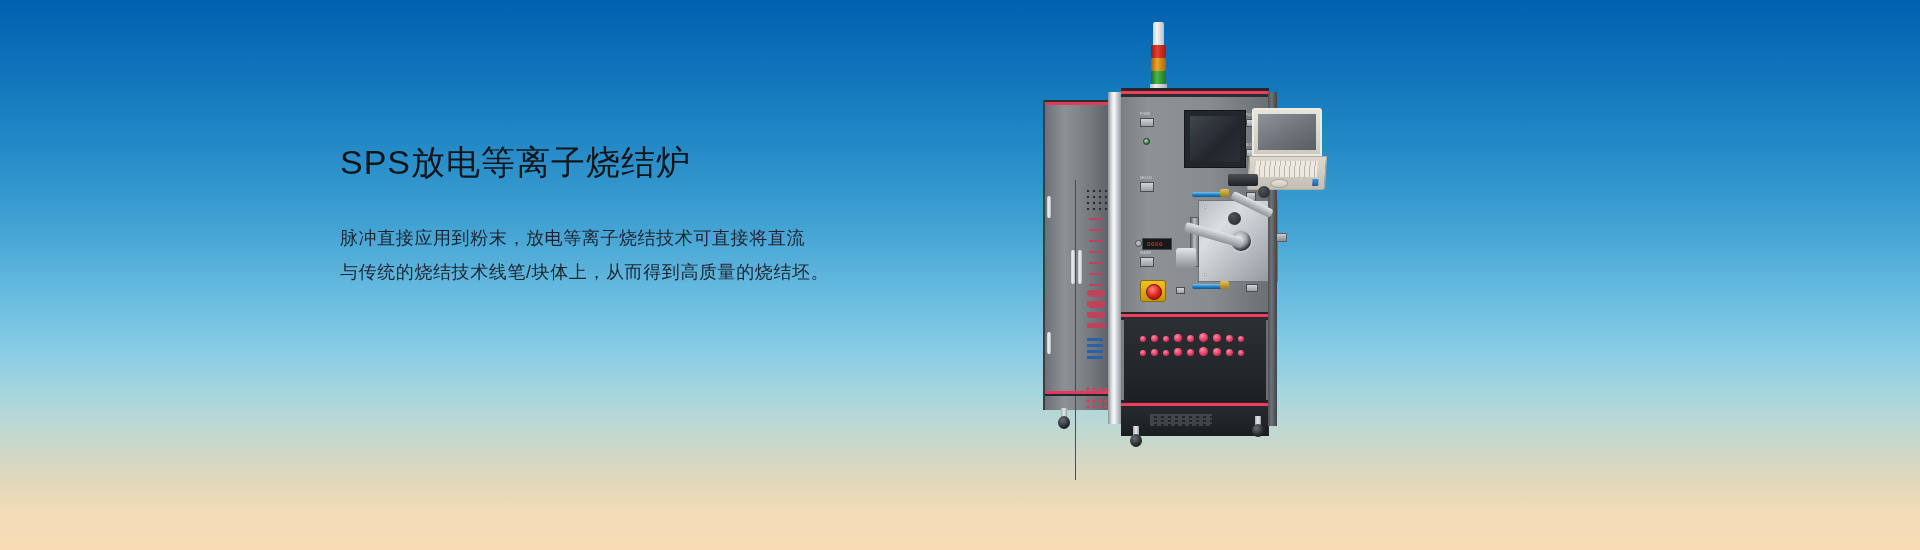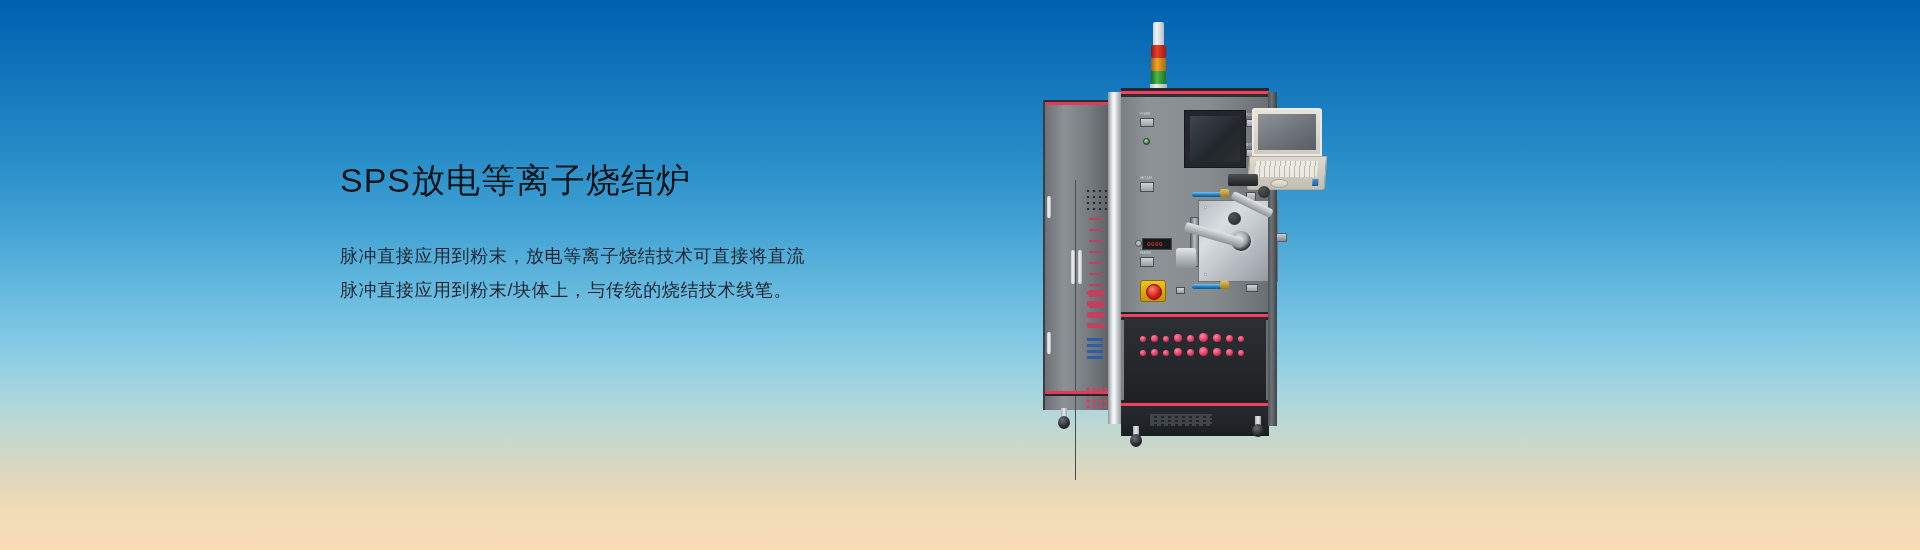--- a/index.html
+++ b/index.html
@@ -22,21 +22,21 @@
       #c3d8cf 79%,
       #ddd7bf 86%,
       #f0dcb6 93%,
       #f8dcb6 100%);
     overflow: hidden;
   }
 
   
   #text-block {
     position: absolute;
-    left: 340px; top: 160px;
+    left: 340px; top: 142px;
     width: 700px;
   }
   #hero-title {
     font-size: 34px;
     font-weight: 400;
     color: #111418;
     letter-spacing: 1px;
     line-height: 1.2;
     white-space: nowrap;
   }
@@ -331,21 +331,21 @@
 </style>
 </head>
 <body>
 
 <div id="banner">
 
   <div id="text-block">
     <div id="hero-title">SPS放电等离子烧结炉</div>
     <div id="hero-paragraph">
       <span class="pline">脉冲直接应用到粉末，放电等离子烧结技术可直接将直流</span>
-      <span class="pline">脉冲直接应用到粉末/块体上，与传统的烧结技术线笔。</span>
+      <span class="pline">与传统的烧结技术线笔/块体上，从而得到高质量的烧结坯。</span>
     </div>
   </div>
 
   <div id="machine">
 
     <div class="stack-pole"></div>
     <div class="stack-lamp lamp-red"></div>
     <div class="stack-lamp lamp-amber"></div>
     <div class="stack-lamp lamp-green"></div>
     <div class="stack-base"></div>

